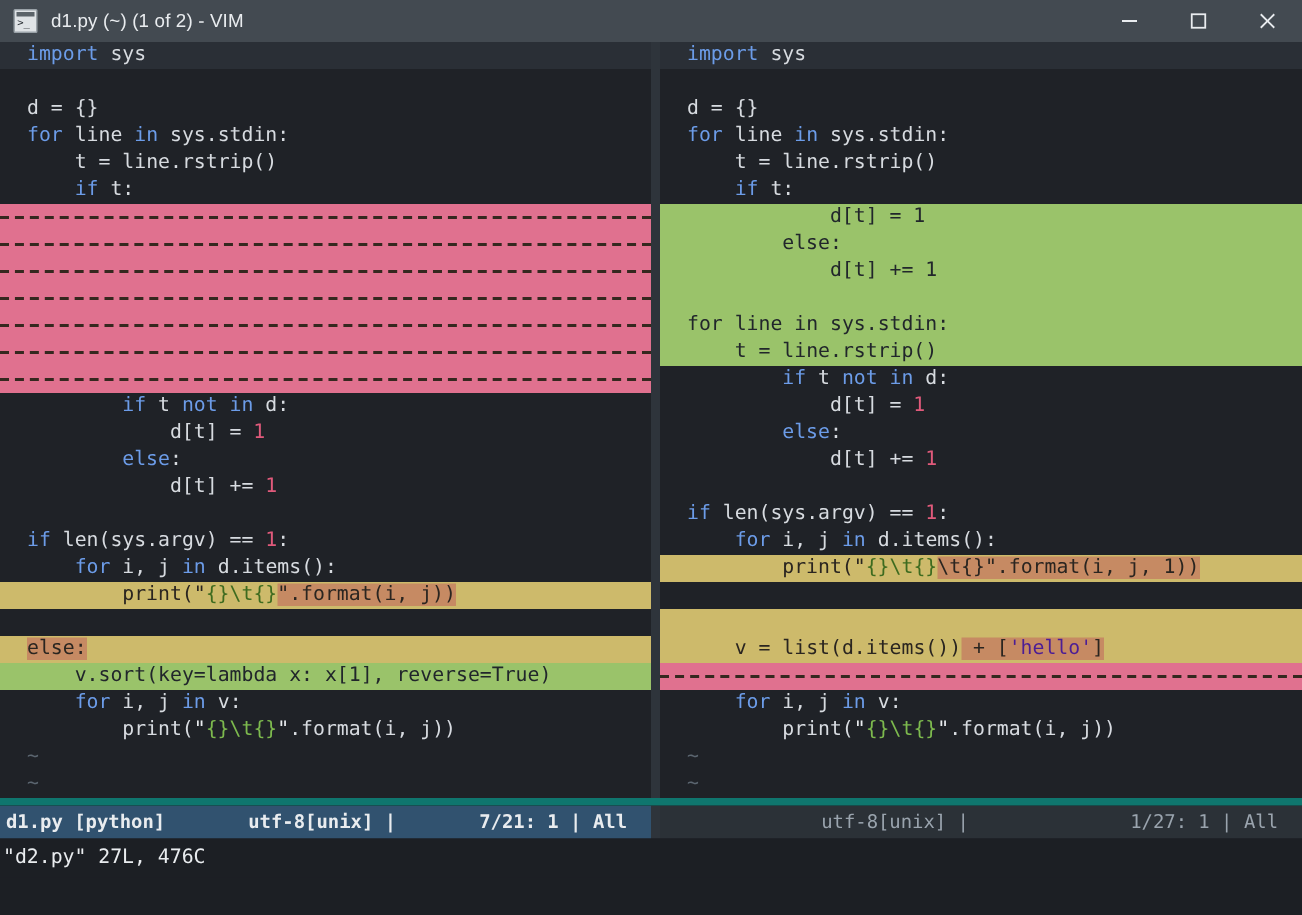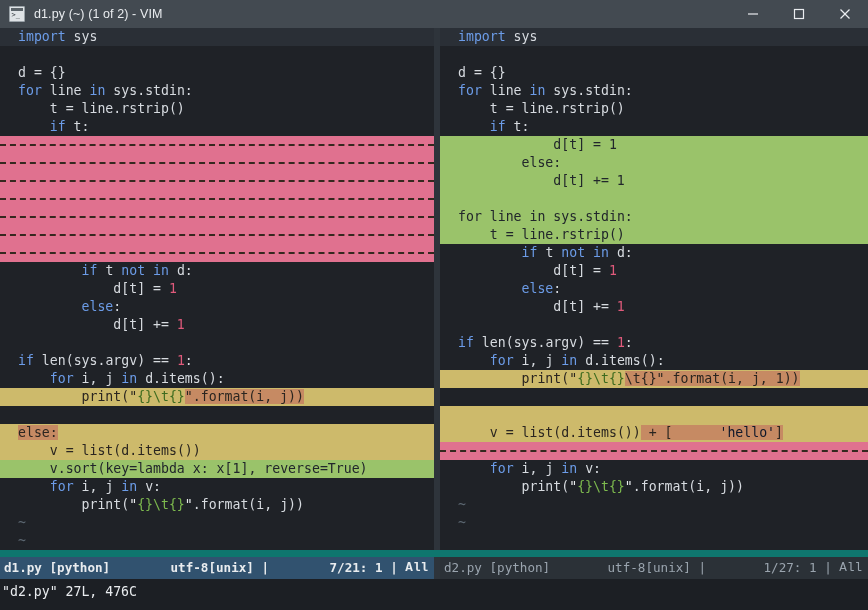--- a/index.html
+++ b/index.html
@@ -36,21 +36,21 @@
   }
   .tb-controls { position: absolute; right: 0; top: 0; height: 28px; display: flex; }
   .tb-btn {
     width: 46px; height: 28px; display: flex; align-items: center; justify-content: center;
     color: #e9ecef;
   }
   .tb-btn svg { display: block; }
 
   
   .editor { flex: 1 1 auto; display: flex; position: relative; background: #1c1f24;
-            border-bottom: 7px solid #0f766e; }
+            border-bottom: 5px solid #0f766e; }
   .pane { position: relative; overflow: hidden; background: #1f2227; }
   .pane.left  { width: 434px; flex: 0 0 434px; }
   .vsplit { width: 6px; flex: 0 0 6px; background: #2e343b; }
   .pane.right { flex: 1 1 auto; }
 
   .code { position: relative; }
   .ln {
     height: 18px; line-height: 18px; font-size: 13.2px;
     white-space: pre; color: #d7dbe0; position: relative;
   }
@@ -79,36 +79,36 @@
 
   
   .bg-add .kw, .bg-add .kw2, .bg-add .num, .bg-add .str,
   .bg-add .sfmt, .bg-add .fn, .bg-add .id { color: #21262b; }
   .bg-change .kw, .bg-change .kw2, .bg-change .num,
   .bg-change .fn, .bg-change .id { color: #2a2520; }
   .bg-change .str { color: #2a2520; }
   .bg-change .sfmt { color: #3d6b1f; }
   .difftext .kw, .difftext .kw2, .difftext .num,
   .difftext .str, .difftext .fn, .difftext .id { color: #2a2520; }
-  .sq { color: #0f172a; margin-left: 47px; }
+  .sq { color: #4c1d95; }
 
   .tilde { color: #5b6670; font-size: 13.2px; height: 18px; line-height: 18px; }
 
   
   .statusrow { display: flex; flex: 0 0 22px; height: 22px; }
   .status {
     height: 22px; line-height: 22px; font-size: 12.6px;
     display: flex; align-items: center; white-space: pre;
   }
   .status.left  { width: 434px; flex: 0 0 434px; background: #31526f; color: #e9ecef; font-weight: bold; }
   .status.sep   { width: 6px; flex: 0 0 6px; background: #2e343b; }
   .status.right { flex: 1 1 auto; background: #2b3137; color: #9aa4ae; }
   .st-file { padding-left: 4px; }
   .st-spacer { flex: 1 1 auto; }
-  .st-right-group { padding-right: 6px; font-family: Liberation Mono, monospace; }
+  .st-right-group { padding-right: 16px; }
 
   .cmdline {
     flex: 0 0 26px; height: 26px; line-height: 26px; background: #1c1f24;
     color: #e9ecef; font-size: 13.2px; padding-left: 2px; white-space: pre;
   }
 </style>
 </head>
 <body>
 
 <div id="app">
@@ -156,21 +156,20 @@
           <div class="ln "><span class="pad">        <span class="kw">if</span> <span class="id">t</span> <span class="kw">not</span> <span class="kw">in</span> <span class="id">d</span>:</span></div>
           <div class="ln "><span class="pad">            <span class="id">d</span>[<span class="id">t</span>] = <span class="num">1</span></span></div>
           <div class="ln "><span class="pad">        <span class="kw">else</span>:</span></div>
           <div class="ln "><span class="pad">            <span class="id">d</span>[<span class="id">t</span>] += <span class="num">1</span></span></div>
           <div class="ln "><span class="pad"></span></div>
           <div class="ln "><span class="pad"><span class="kw">if</span> <span class="id">len</span>(<span class="id">sys</span>.<span class="id">argv</span>) == <span class="num">1</span>:</span></div>
           <div class="ln "><span class="pad">    <span class="kw">for</span> <span class="id">i</span>, <span class="id">j</span> <span class="kw">in</span> <span class="id">d</span>.<span class="id">items</span>():</span></div>
           <div class="ln bg-change"><span class="pad">        <span class="id">print</span>(<span class="str">"</span><span class="sfmt">{}</span><span class="sfmt">\t</span><span class="sfmt">{}</span><span class="difftext"><span class="str">"</span><span class="str">.format(i, j))</span></span></span></div>
           <div class="ln "><span class="pad"></span></div>
           <div class="ln bg-change"><span class="pad"><span class="difftext"><span class="kw">else</span>:</span></span></div>
-          <div class="ln bg-change"><span class="pad">    <span class="id">v</span> = <span class="id">list</span>(<span class="id">d</span>.<span class="id">items</span>())</span></div>
           <div class="ln bg-add"><span class="pad">    <span class="id">v</span>.<span class="id">sort</span>(<span class="id">key</span>=<span class="kw">lambda</span> <span class="id">x</span>: <span class="id">x</span>[<span class="num">1</span>], <span class="id">reverse</span>=<span class="kw">True</span>)</span></div>
           <div class="ln "><span class="pad">    <span class="kw">for</span> <span class="id">i</span>, <span class="id">j</span> <span class="kw">in</span> <span class="id">v</span>:</span></div>
           <div class="ln "><span class="pad">        <span class="id">print</span>(<span class="str">"</span><span class="sfmt">{}</span><span class="sfmt">\t</span><span class="sfmt">{}</span><span class="str">"</span>.<span class="id">format</span>(<span class="id">i</span>, <span class="id">j</span>))</span></div>
         </div>
       <div id="left-tildes">
           <div class="tilde ln"><span class="pad">~</span></div>
           <div class="tilde ln"><span class="pad">~</span></div>
         </div>
     </div>
 
@@ -217,21 +216,20 @@
       <span class="st-file">d1.py [python]</span>
       <span class="st-spacer"></span>
       <span>utf-8[unix] |</span>
       <span class="st-spacer"></span>
       <span>7/21: 1 |</span>
       <span> </span>
       <span class="st-right-group">All</span>
     </div>
     <div class="status sep"></div>
     <div class="status right">
-      <span class="st-file">d2.py [python]</span>
       <span class="st-spacer"></span>
       <span>utf-8[unix] |</span>
       <span class="st-spacer"></span>
       <span>1/27: 1 |</span>
       <span> </span>
       <span class="st-right-group">All</span>
     </div>
   </div>
 
   <div class="cmdline">"d2.py" 27L, 476C</div>

